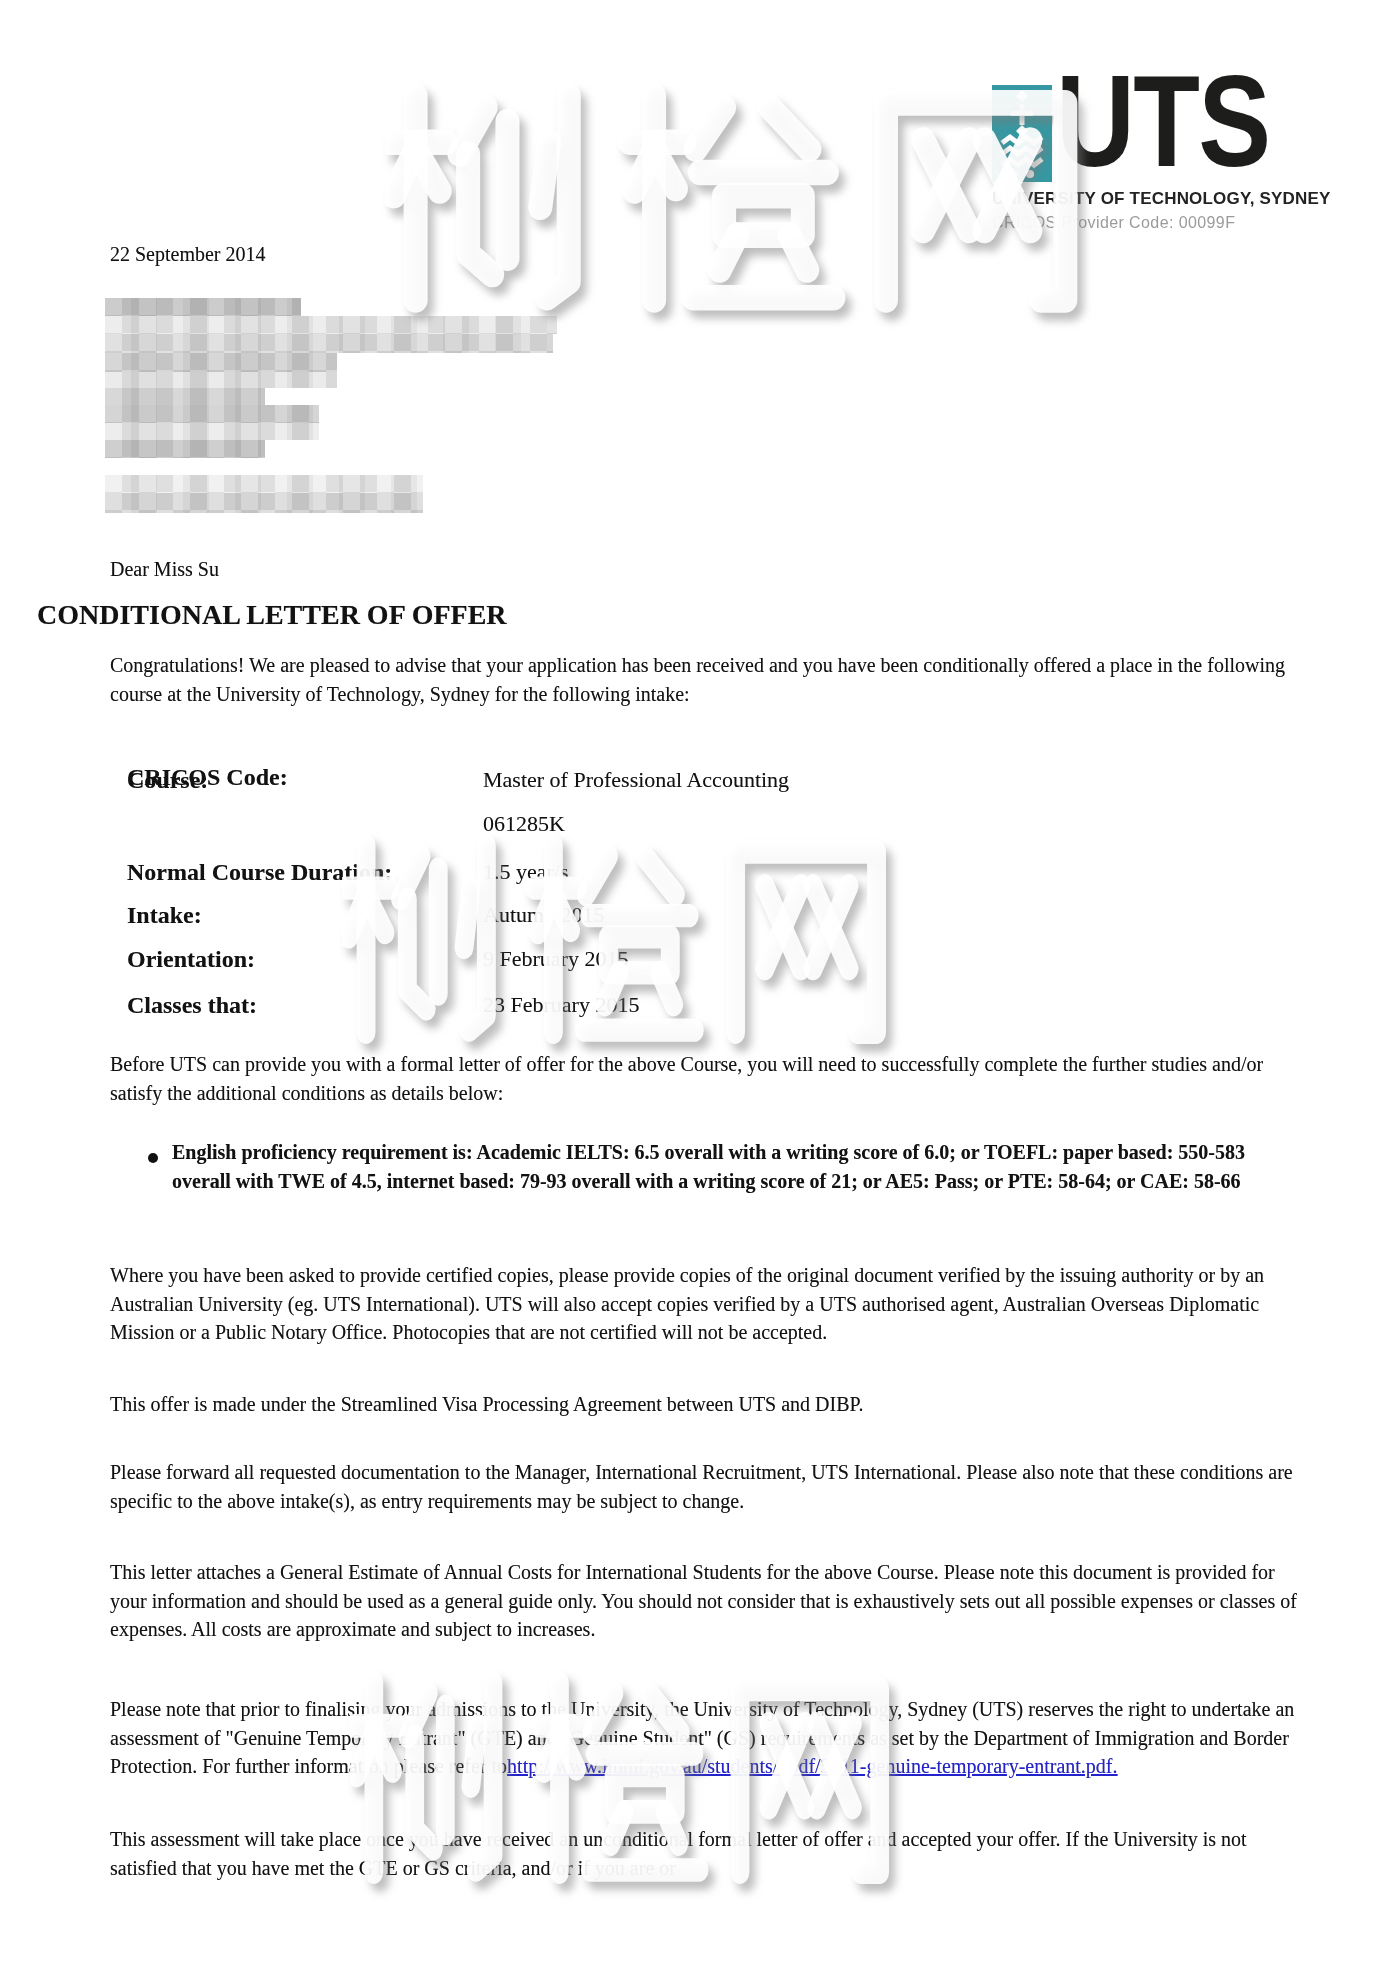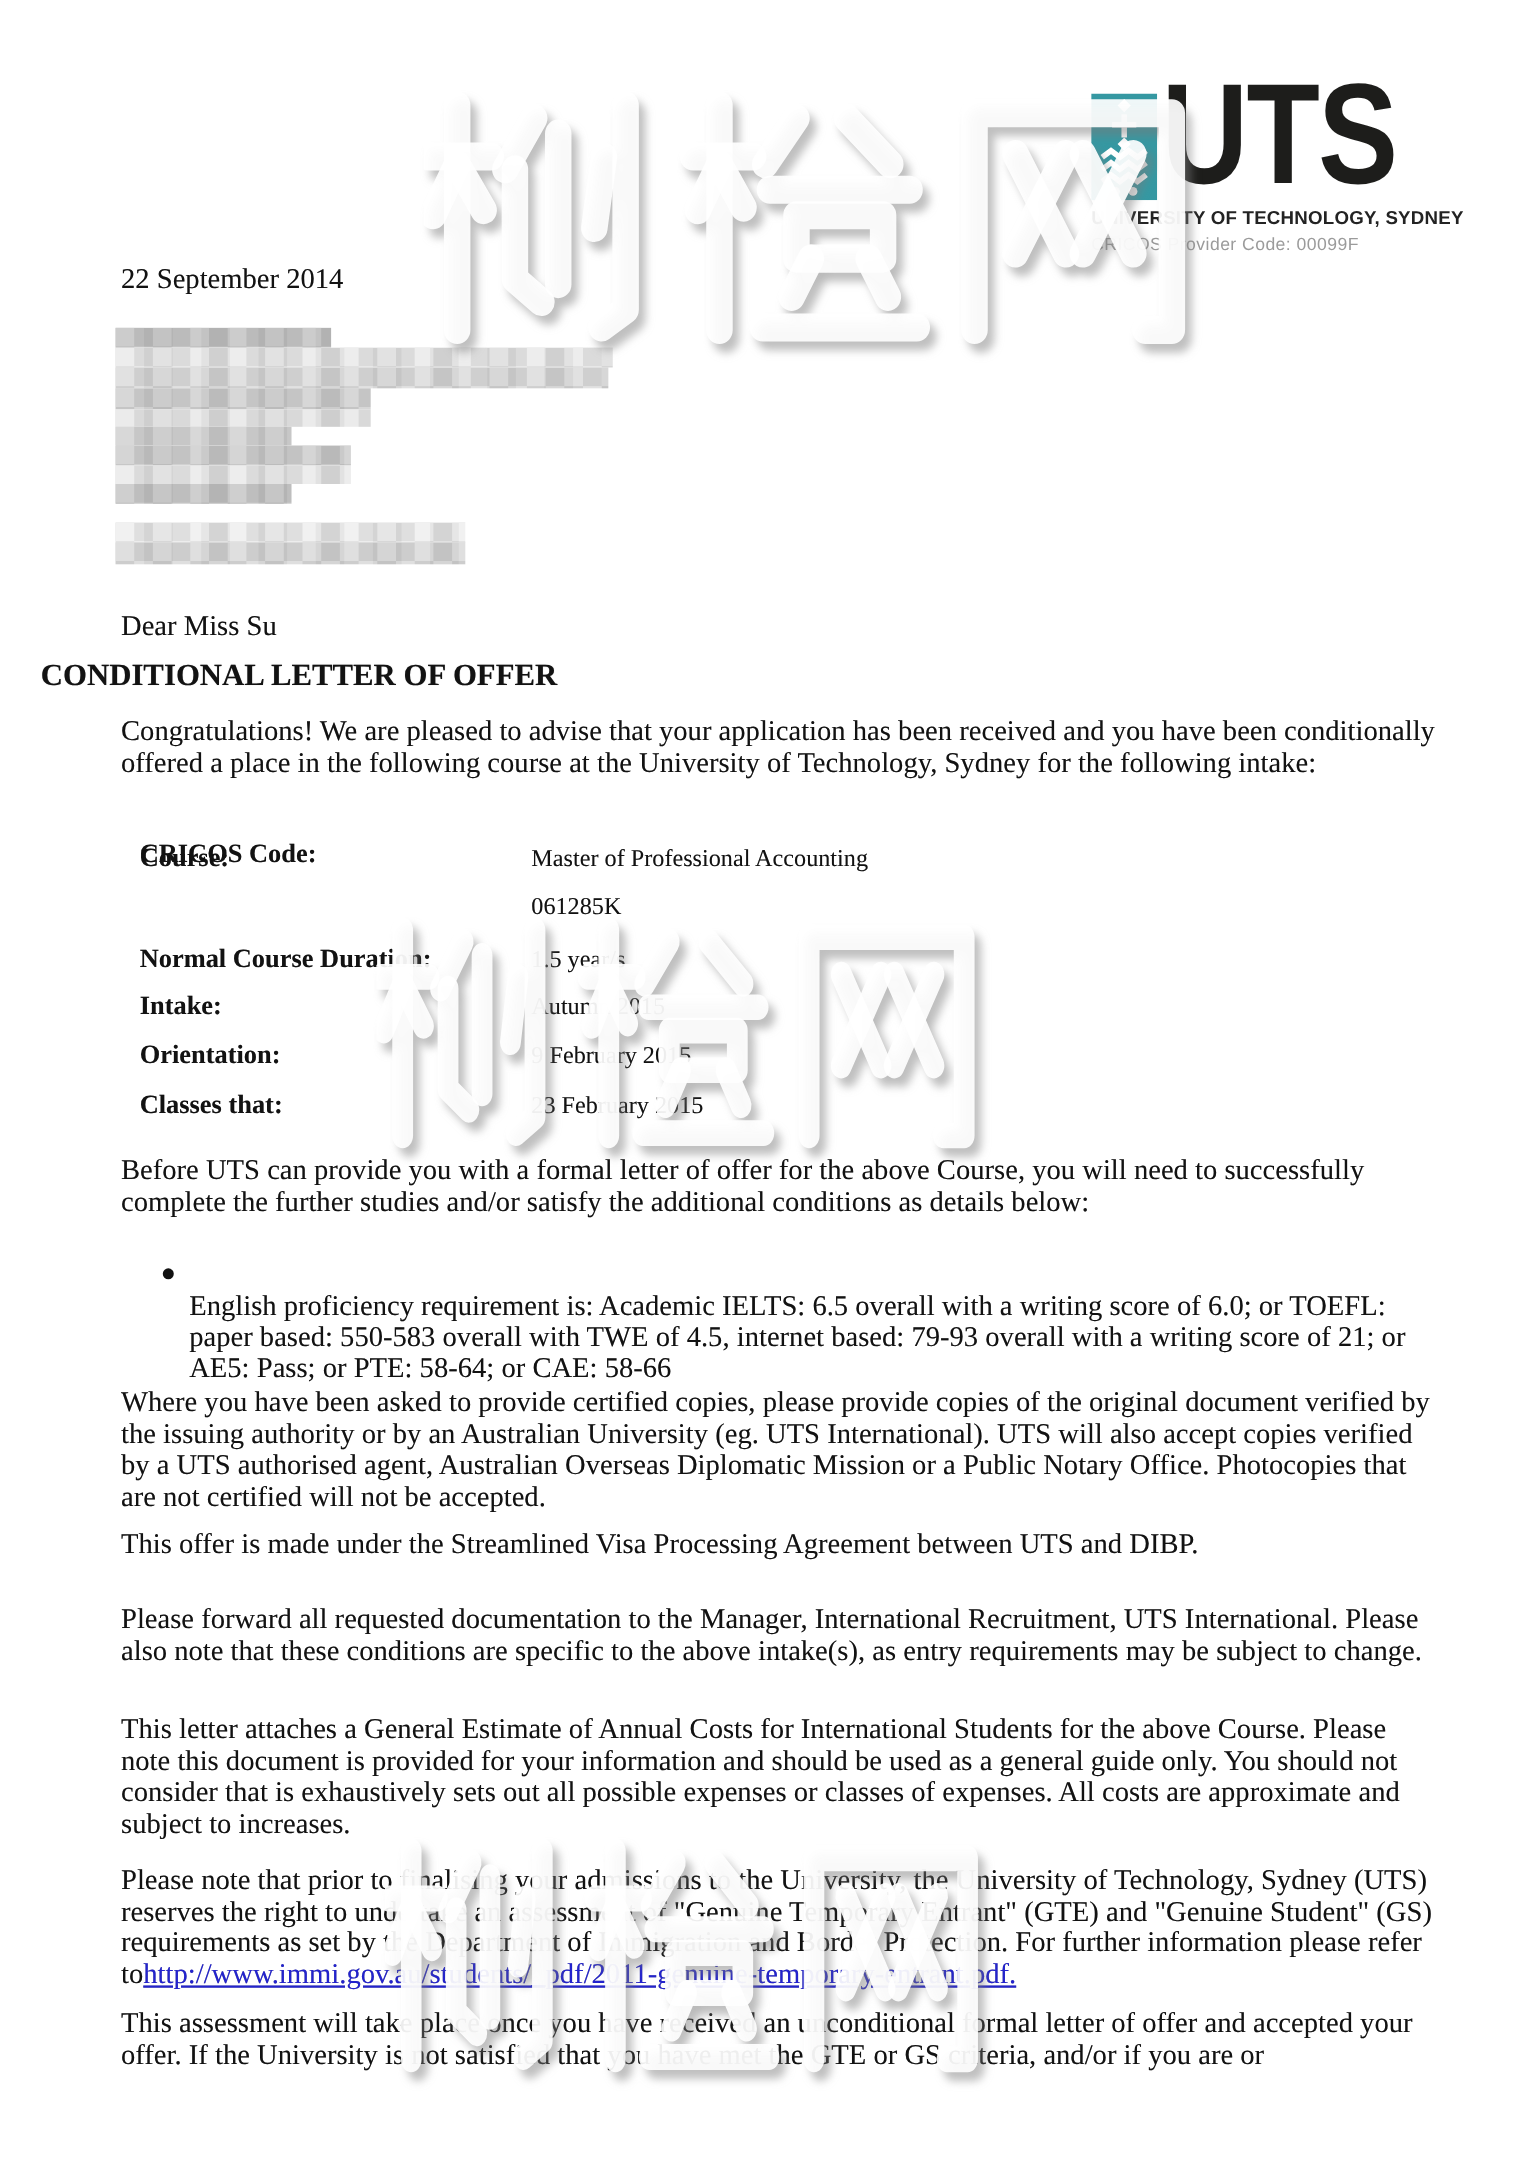--- a/index.html
+++ b/index.html
@@ -1,21 +1,21 @@
 <!DOCTYPE html>
 <html><head>
 <meta charset="utf-8">
 <style>
   html,body{margin:0;padding:0;background:#ffffff;}
   .page{position:relative;width:1400px;height:1980px;background:#fff;overflow:hidden;
         font-family:"Liberation Serif",serif;color:#121212;}
   .abs{position:absolute;}
-  .body-text{font-size:26px;line-height:28.5px;margin:0;
+  .body-text{font-size:20px;line-height:28.5px;margin:0;
              text-shadow:0 0 0.6px rgba(0,0,0,0.35);}
-  .bold{font-weight:normal;margin-top:35px;}
+  .bold{font-weight:bold;}
   .heading{font-weight:bold;font-size:28px;text-align:left;width:100%;
            text-shadow:0 0 0.7px rgba(0,0,0,0.4);padding-left:37px;}
   .lbl{font-weight:bold;font-size:24px;line-height:28px;text-shadow:0 0 0.6px rgba(0,0,0,0.35);}
   .val{font-size:22px;line-height:28px;text-shadow:0 0 0.5px rgba(0,0,0,0.3);}
   a.doclink{color:#2323cd;text-decoration:underline;cursor:pointer;}
   
   .mx{position:absolute;
       background-image:
         repeating-conic-gradient(rgba(0,0,0,0.07) 0% 25%, rgba(255,255,255,0.06) 0% 50%),
         repeating-conic-gradient(rgba(0,0,0,0.05) 0% 25%, transparent 0% 50%);

